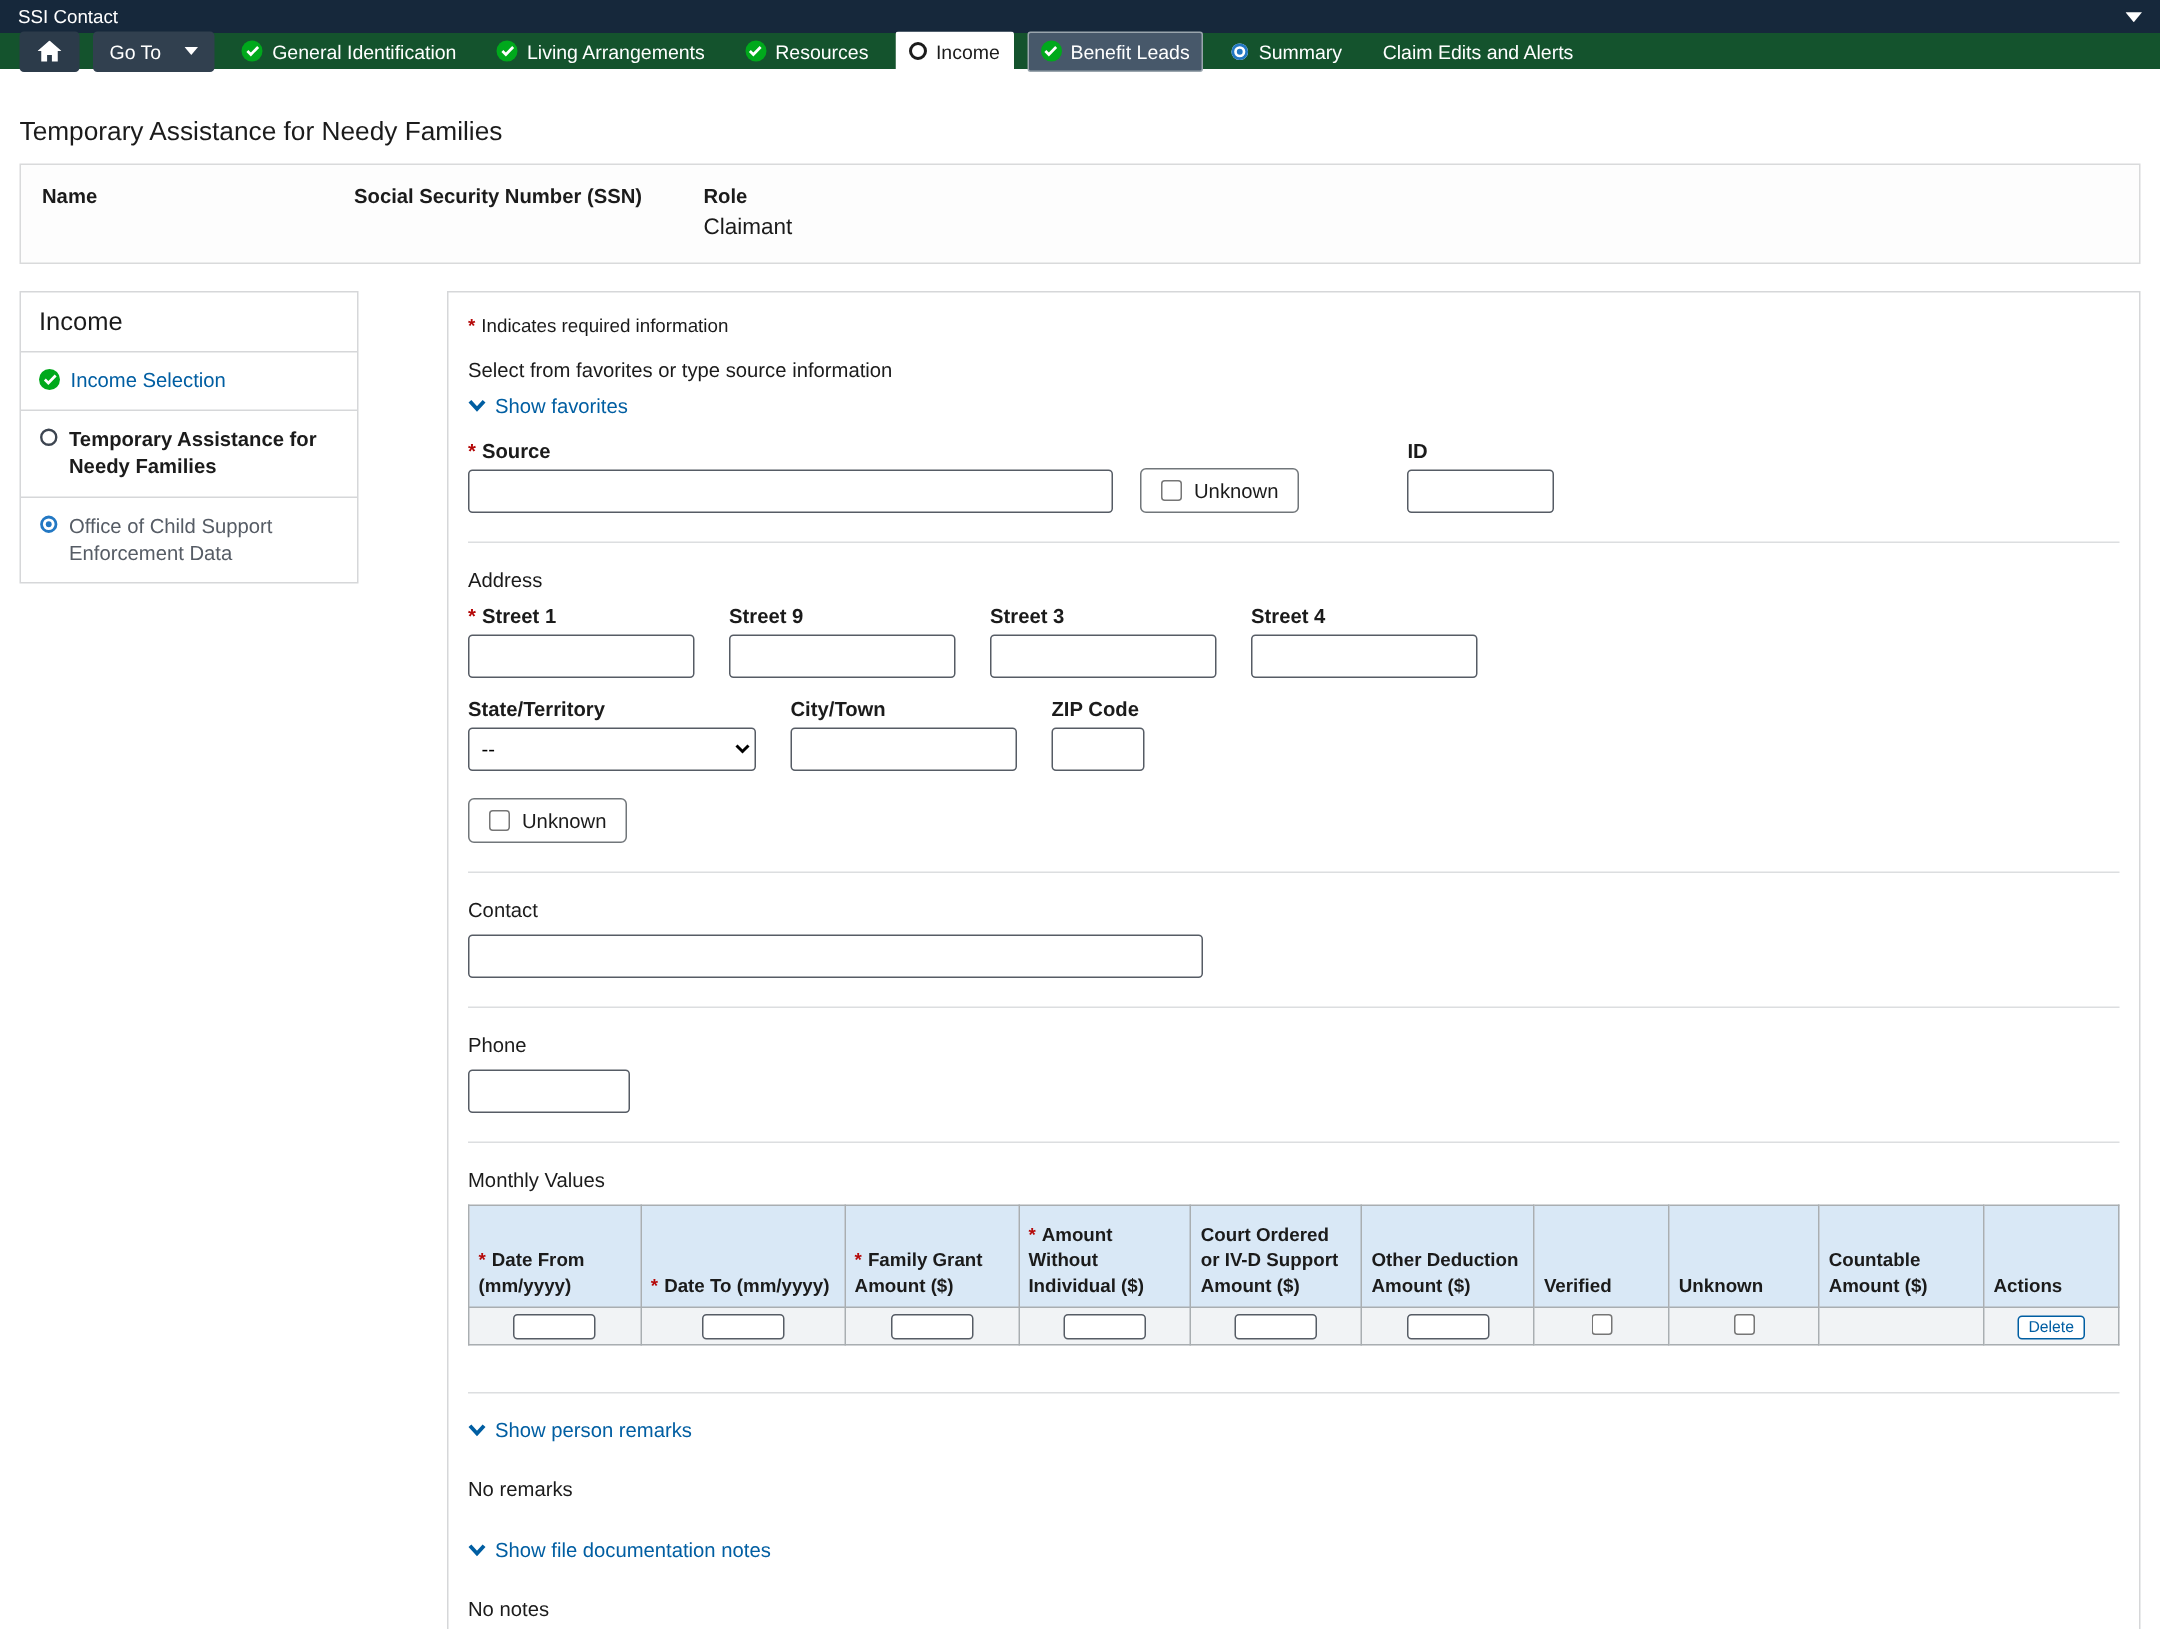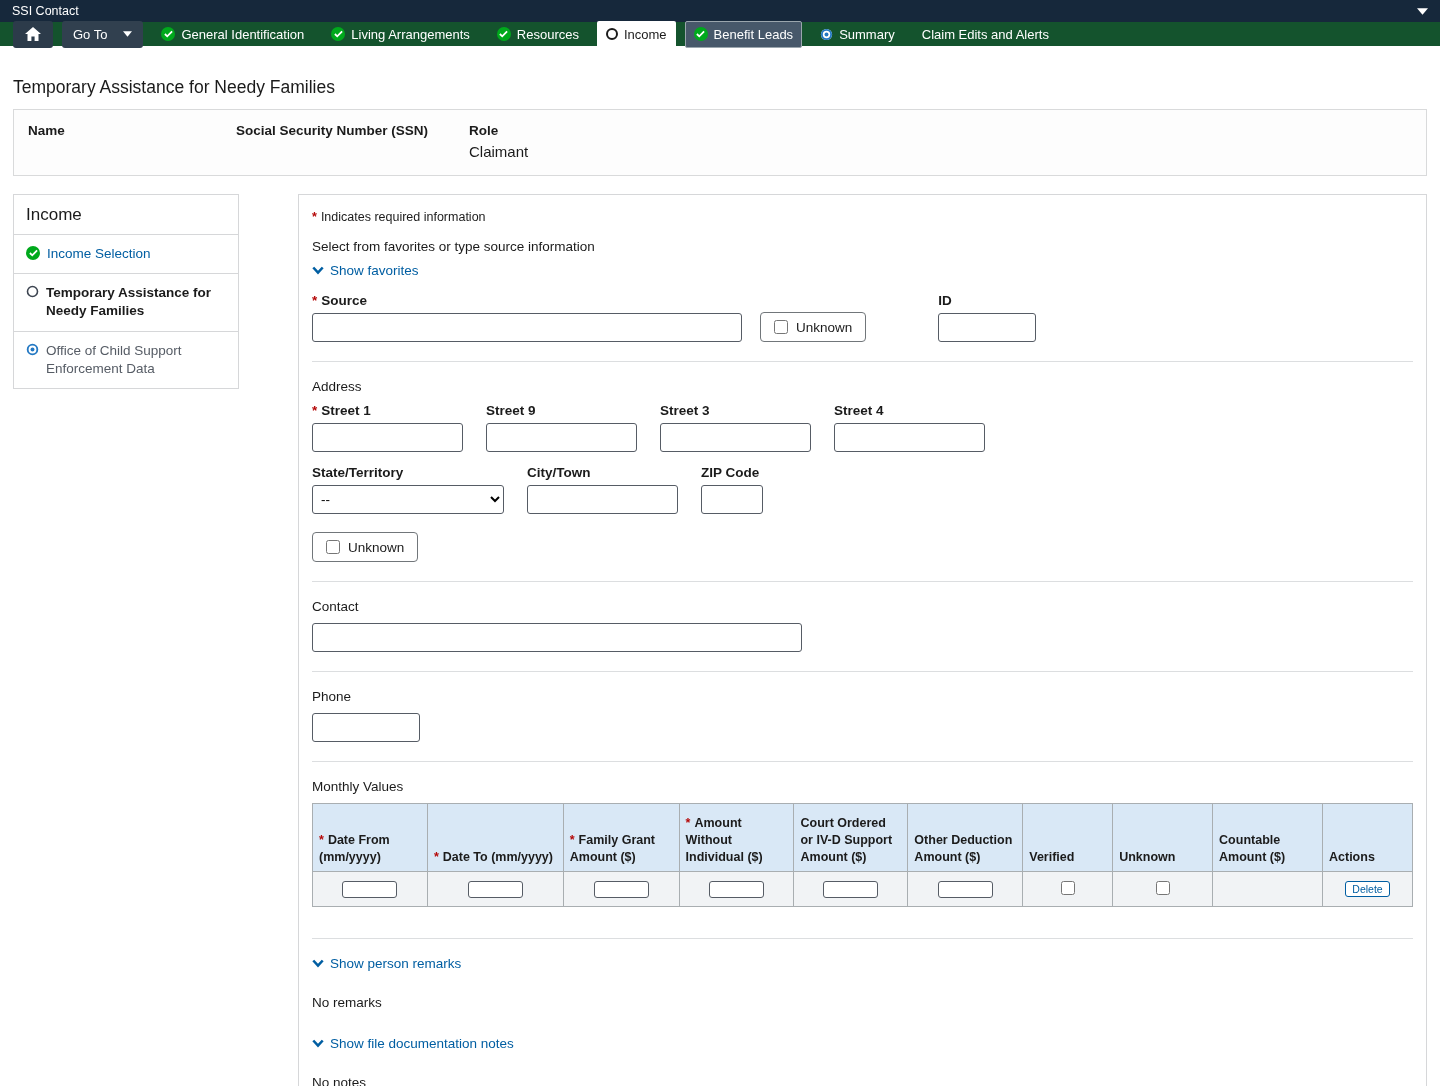--- a/index.html
+++ b/index.html
@@ -53,21 +53,21 @@
   .fcol{display:flex;flex-direction:column}
   .unknown-box{display:inline-flex;align-items:center;gap:8px;border:1px solid #71767a;border-radius:4px;height:30px;padding:0 13px;background:#fff;cursor:pointer}
   .hr{border:none;border-top:1px solid #dcdee0;margin:19px 0 17px}
   .sec-h{font-weight:normal}
   .addr-row{display:flex;gap:23px;margin-top:9px}
   .cb{width:14px;height:14px;cursor:pointer}
 
   
   .mv-table{border-collapse:collapse;width:1101px;margin-top:9px}
   .mv-table th{background:#d9e8f6;border:1px solid #a9aeb1;font-size:12.5px;font-weight:bold;text-align:left;vertical-align:bottom;padding:5px 6px;height:68px;line-height:1.35}
-  .mv-table td{border:1px solid #a9aeb1;background:#f1f3f5;height:35px;text-align:center;padding:3px 2px;vertical-align:middle}
+  .mv-table td{border:1px solid #a9aeb1;background:#f1f3f5;height:25px;text-align:center;padding:3px 2px;vertical-align:middle}
   .cell-input{width:55px;height:17px!important;border:1px solid #565c65;border-radius:2px;padding:0 3px!important;font-size:12px}
   .mini-btn{font-size:10.5px;color:#005ea2;border:1px solid #005ea2;border-radius:3px;background:#fff;padding:1px 6px}
 
   .plain{margin-top:24px}
   .gap26{margin-top:26px}
 </style>
 </head>
 <body>
 
 <div class="topbar">

